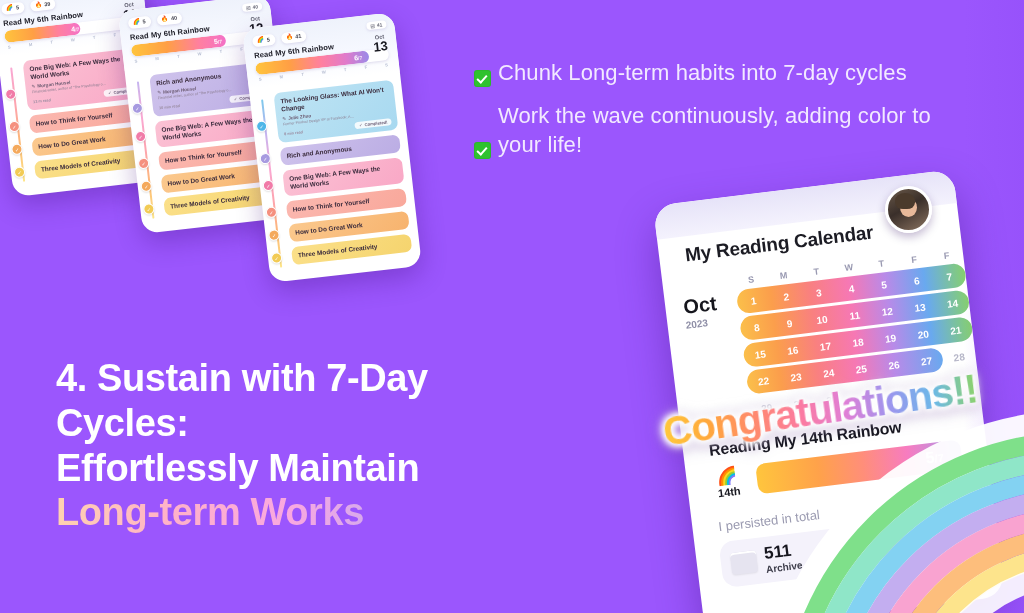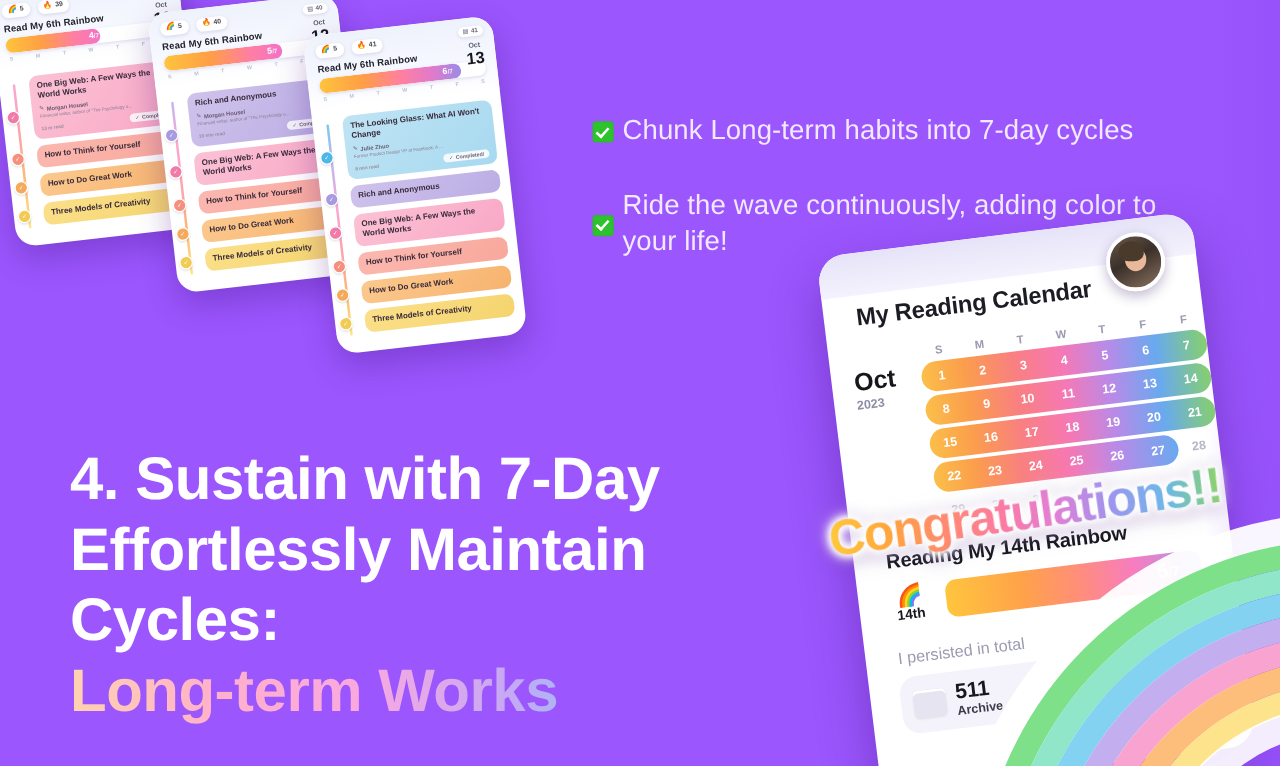--- a/index.html
+++ b/index.html
@@ -67,29 +67,29 @@
 
   
   #phone1{left:12px;top:18px;transform:rotate(-6.5deg);}
   #phone2{left:140px;top:32px;transform:rotate(-6.5deg);}
   #phone3{left:266px;top:50px;transform:rotate(-6.5deg);}
   #phone-ghost{left:300px;top:-14px;width:150px;height:90px;background:#fff;
     border-radius:16px;transform:rotate(-6.5deg);box-shadow:0 10px 26px rgba(60,10,120,.28);}
 
   
   .headline{position:absolute;left:56px;top:356px;width:520px;
-    font-size:48px;font-weight:800;line-height:1.18;color:#ffffff;letter-spacing:-.4px;}
+    font-size:38px;font-weight:800;line-height:1.18;color:#ffffff;letter-spacing:-.4px;}
   .headline .grad{
     background:linear-gradient(90deg,#FFD2B0 0%,#FFB1C9 22%,#F9A8E0 45%,#C4A9F4 68%,#8FC4F5 86%,#6FD8F0 100%);
     -webkit-background-clip:text;background-clip:text;color:transparent;
     -webkit-text-fill-color:transparent;}
 
   
   .bullets{position:absolute;left:474px;top:58px;width:460px;}
-  .bullet{display:flex;align-items:center;gap:7px;margin-bottom:14px;margin-top:31px;}
+  .bullet{display:flex;align-items:flex-end;gap:7px;margin-bottom:14px;}
   .bullet .chk{width:17px;height:17px;border-radius:3px;background:#2FC22F;
     flex:0 0 auto;position:relative;margin-top:4px;
     box-shadow:inset 0 0 0 1px rgba(0,0,0,.05);}
   .bullet .chk:after{content:"";position:absolute;left:5px;top:2.5px;width:4px;height:8px;
     border:solid #fff;border-width:0 2.2px 2.2px 0;transform:rotate(42deg);}
   .bullet .btxt{font-size:22px;line-height:1.32;color:#F2E9FF;font-weight:500;letter-spacing:.1px;}
 
   
   .rightphone{
     position:absolute;left:678px;top:186px;width:302px;height:430px;
@@ -394,28 +394,28 @@
     </div>
   </div>
 
   <div class="bullets">
     <div class="bullet">
       <div class="chk"></div>
       <div class="btxt">Chunk Long-term habits into 7-day cycles</div>
     </div>
     <div class="bullet">
       <div class="chk"></div>
-      <div class="btxt">Ride the wave continuously, adding color to your life!</div>
+      <div class="btxt">Work the wave continuously, adding color to your life!</div>
     </div>
   </div>
 
   <div class="headline">
     <div>4. Sustain with 7-Day</div>
+    <div>Cycles:</div>
     <div>Effortlessly Maintain</div>
-    <div>Cycles:</div>
     <div class="grad">Long-term Works</div>
   </div>
 
   <div class="rightphone">
     <div class="rp-top"></div>
     <div class="rp-title">My Reading Calendar</div>
 
     <div class="cal">
       <div class="cal-mon">
         <div class="mm">Oct</div>

